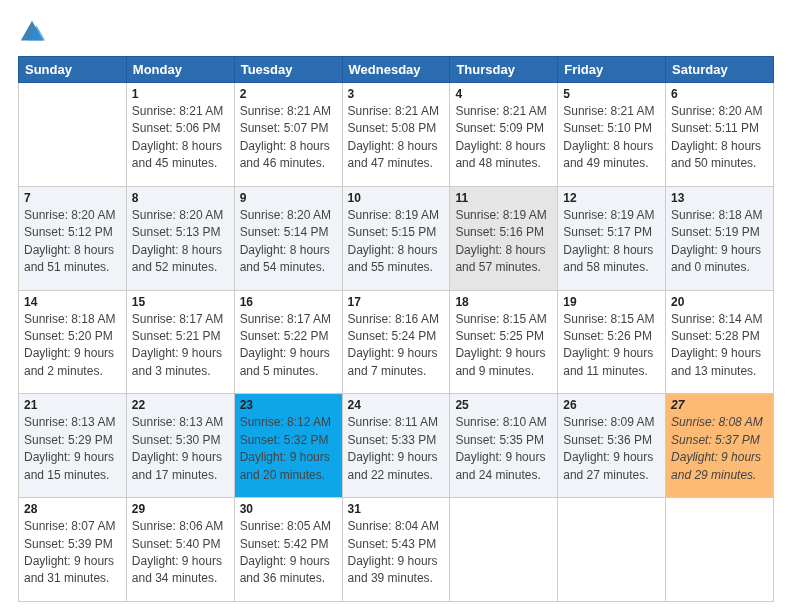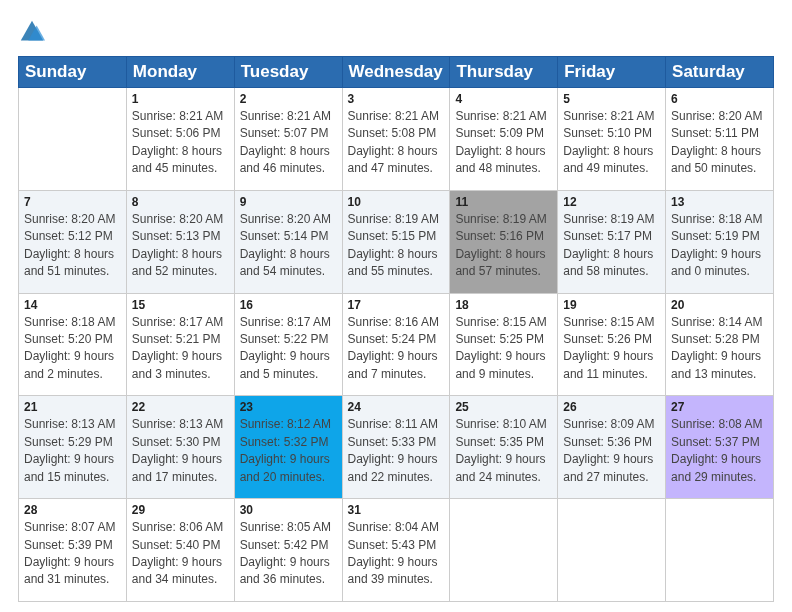--- a/index.html
+++ b/index.html
@@ -65,21 +65,21 @@
       border: 1px solid #ccc;
       border-collapse: collapse;
       width: 100%;
       table-layout: fixed;
     }
     .calendar th {
       background-color: #2b6cb0;
       color: #fff;
       text-align: left;
       padding: 5px 6px;
-      font-size: 17px;
+      font-size: 13px;
       font-weight: bold;
       border: 1px solid #1e5a9e;
     }
     .calendar td {
       vertical-align: top;
       border: 1px solid #ccc;
       padding: 4px 5px;
       font-size: 9.5px;
       color: #333;
       height: 88px;
@@ -205,21 +205,21 @@
 Daylight: 8 hours
 and 54 minutes.</div>
           </td>
           <td style="background: rgb(240, 244, 248);">
             <span class="day-number">10</span>
             <div class="day-info" style="white-space: pre-line;">Sunrise: 8:19 AM
 Sunset: 5:15 PM
 Daylight: 8 hours
 and 55 minutes.</div>
           </td>
-          <td style="background: #a3a3a3;">
+          <td style="background: #e5e5e5;">
             <span class="day-number">11</span>
             <div class="day-info" style="white-space: pre-line;">Sunrise: 8:19 AM
 Sunset: 5:16 PM
 Daylight: 8 hours
 and 57 minutes.</div>
           </td>
           <td style="background: rgb(240, 244, 248);">
             <span class="day-number">12</span>
             <div class="day-info" style="white-space: pre-line;">Sunrise: 8:19 AM
 Sunset: 5:17 PM
@@ -321,21 +321,21 @@
 Daylight: 9 hours
 and 24 minutes.</div>
           </td>
           <td style="background: rgb(240, 244, 248);">
             <span class="day-number">26</span>
             <div class="day-info" style="white-space: pre-line;">Sunrise: 8:09 AM
 Sunset: 5:36 PM
 Daylight: 9 hours
 and 27 minutes.</div>
           </td>
-          <td style="background: #c4b5fd;">
+          <td style="background: #fdba74; font-style: italic;">
             <span class="day-number">27</span>
             <div class="day-info" style="white-space: pre-line;">Sunrise: 8:08 AM
 Sunset: 5:37 PM
 Daylight: 9 hours
 and 29 minutes.</div>
           </td>
         </tr>
         <tr>
           <td>
             <span class="day-number">28</span>

